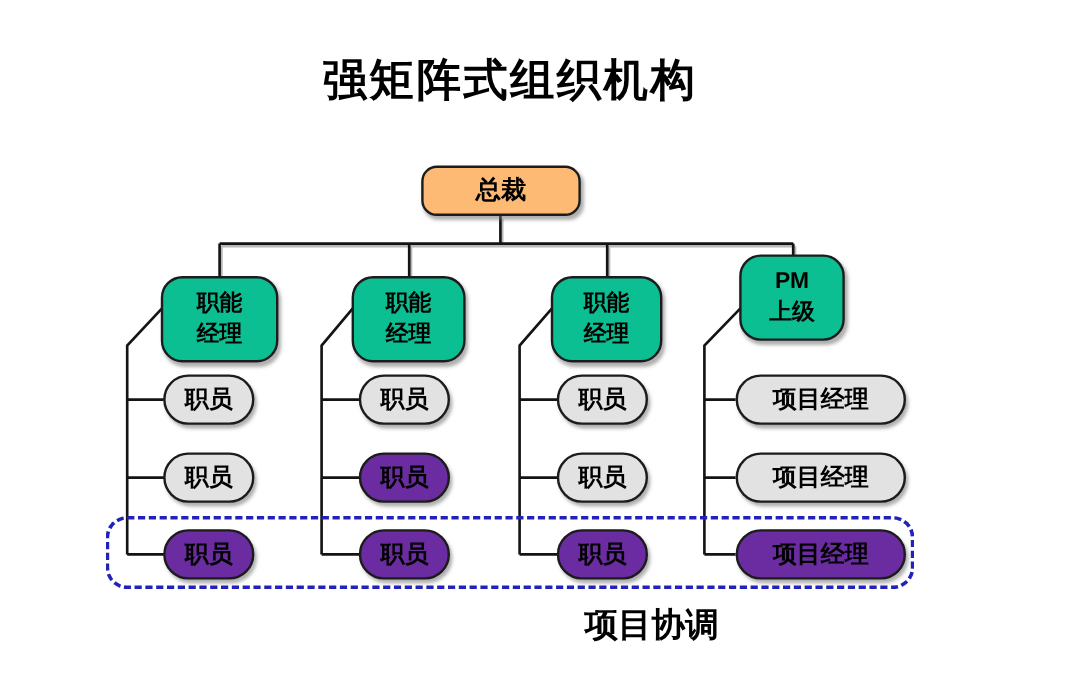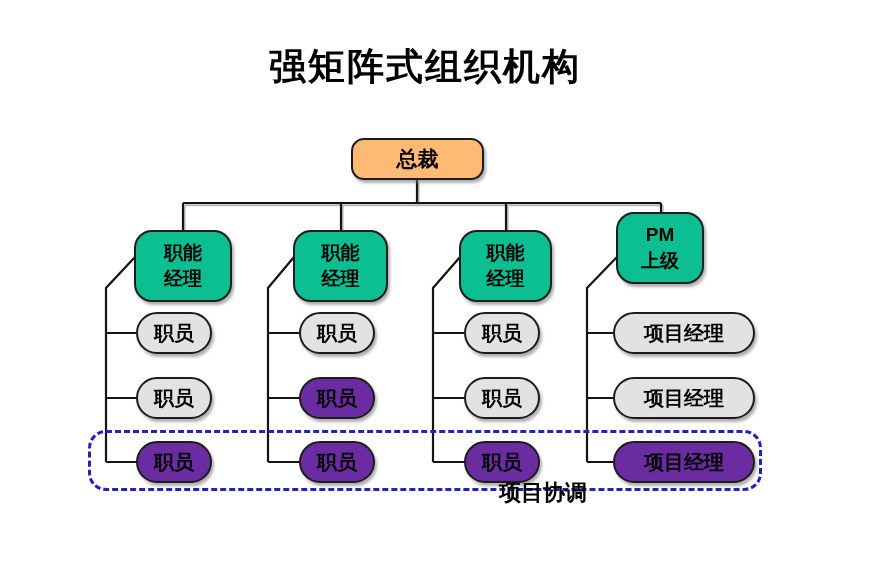--- a/index.html
+++ b/index.html
@@ -46,23 +46,23 @@
     left: 88px; top: 430px;
     width: 674px; height: 61px;
     box-sizing: border-box;
     border: 3.5px dashed #2222bb;
     border-radius: 18px;
     background: transparent;
   }
   .coord-label {
     position: absolute;
     z-index: 3;
-    top: 478px; left: 448px; width: 190px;
+    top: 502px; left: 448px; width: 190px;
     text-align: center;
-    font-size: 22px;
+    font-size: 28px;
     font-weight: 600;
     color: #000000;
   }
 </style>
 </head>
 <body>
 
 <div class="canvas">
 
   <div class="title">强矩阵式组织机构</div>

